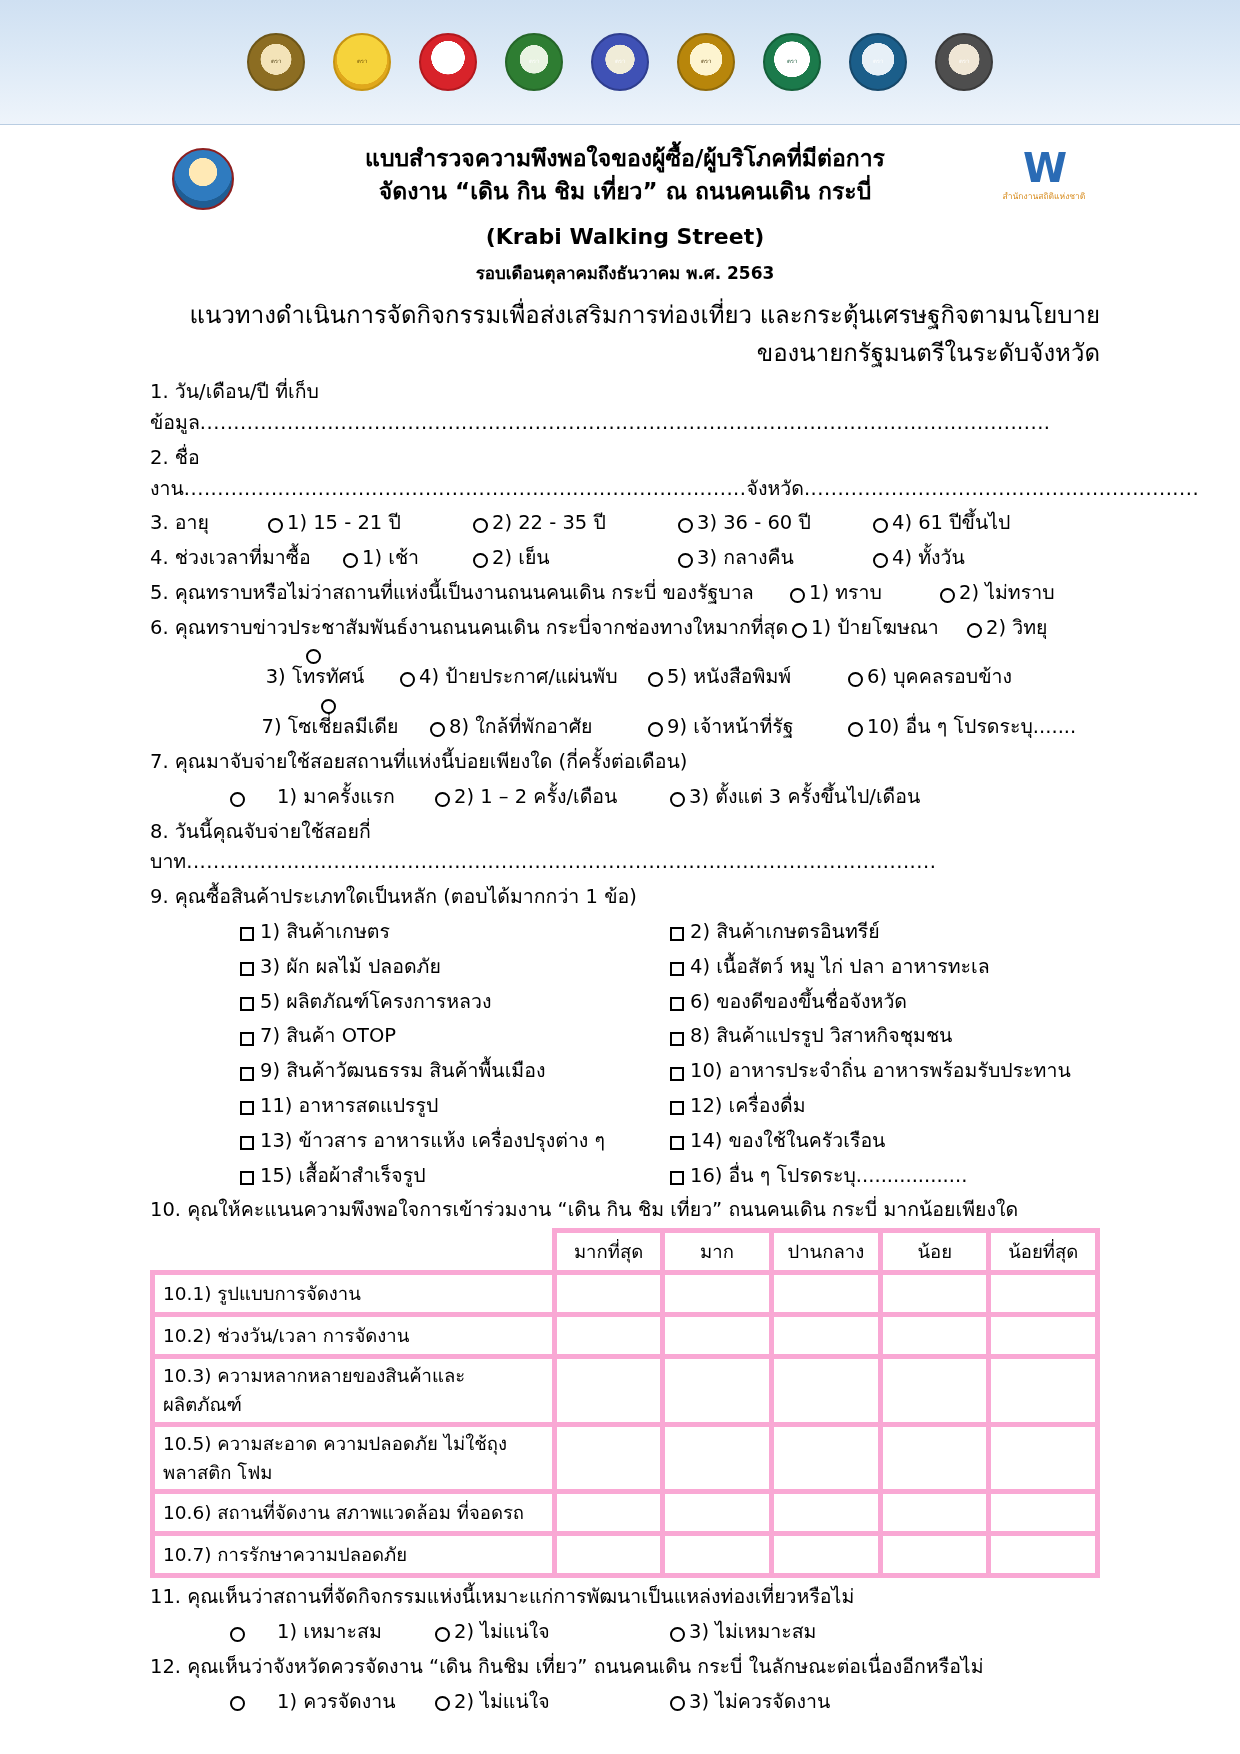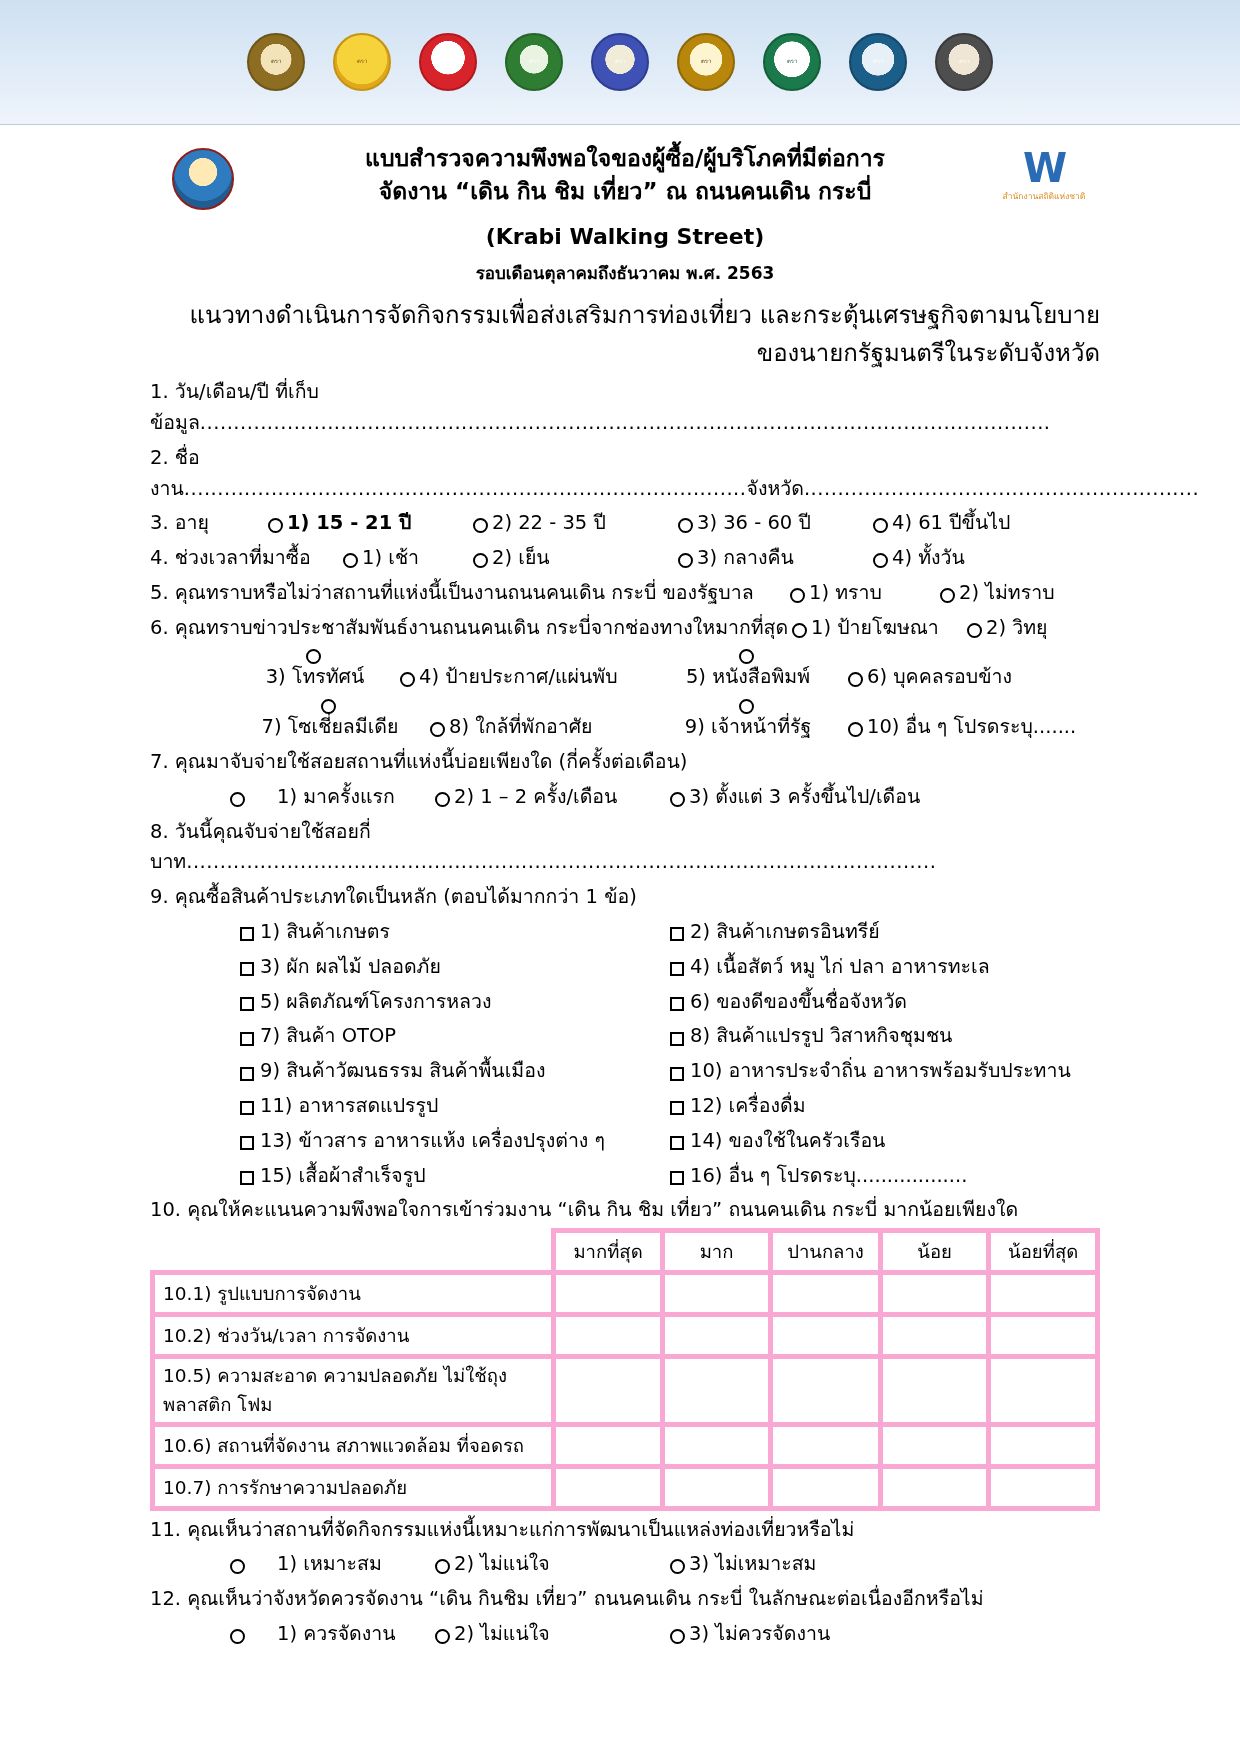--- a/index.html
+++ b/index.html
@@ -173,27 +173,27 @@
     margin-right: 6px;
     box-sizing: border-box;
     position: relative;
     top: 2px;
     flex: none;
   }
   .indent { padding-left: 80px; }
   .indent2 { padding-left: 90px; }
 
   
-  .c-a { width: 205px; font-weight: bold; }
+  .c-a { width: 205px; }
   .c-b { width: 205px; }
   .c-c { width: 195px; }
   .c-d { width: 180px; }
 
   .c6-a { width: 170px; flex-direction: column; }
-  .c6-c { width: 200px; flex-direction: column; }
+  .c6-c { width: 200px; }
 
   .c7-a { width: 205px; gap: 28px; }
   .c7-b { width: 235px; }
 
   .chk-col { width: 430px; }
 
   
   table.rate {
     border-collapse: collapse;
     width: 100%;
@@ -507,20 +507,28 @@
       </tr>
       <tr>
         <td class="lbl">10.2) ช่วงวัน/เวลา การจัดงาน</td>
         <td></td>
             <td></td>
             <td></td>
             <td></td>
             <td></td>
       </tr>
       <tr>
+        <td class="lbl">10.3) ความหลากหลายของสินค้าและผลิตภัณฑ์</td>
+        <td></td>
+            <td></td>
+            <td></td>
+            <td></td>
+            <td></td>
+      </tr>
+      <tr>
         <td class="lbl">10.5) ความสะอาด ความปลอดภัย ไม่ใช้ถุงพลาสติก โฟม</td>
         <td></td>
             <td></td>
             <td></td>
             <td></td>
             <td></td>
       </tr>
       <tr>
         <td class="lbl">10.6) สถานที่จัดงาน สภาพแวดล้อม ที่จอดรถ</td>
         <td></td>

